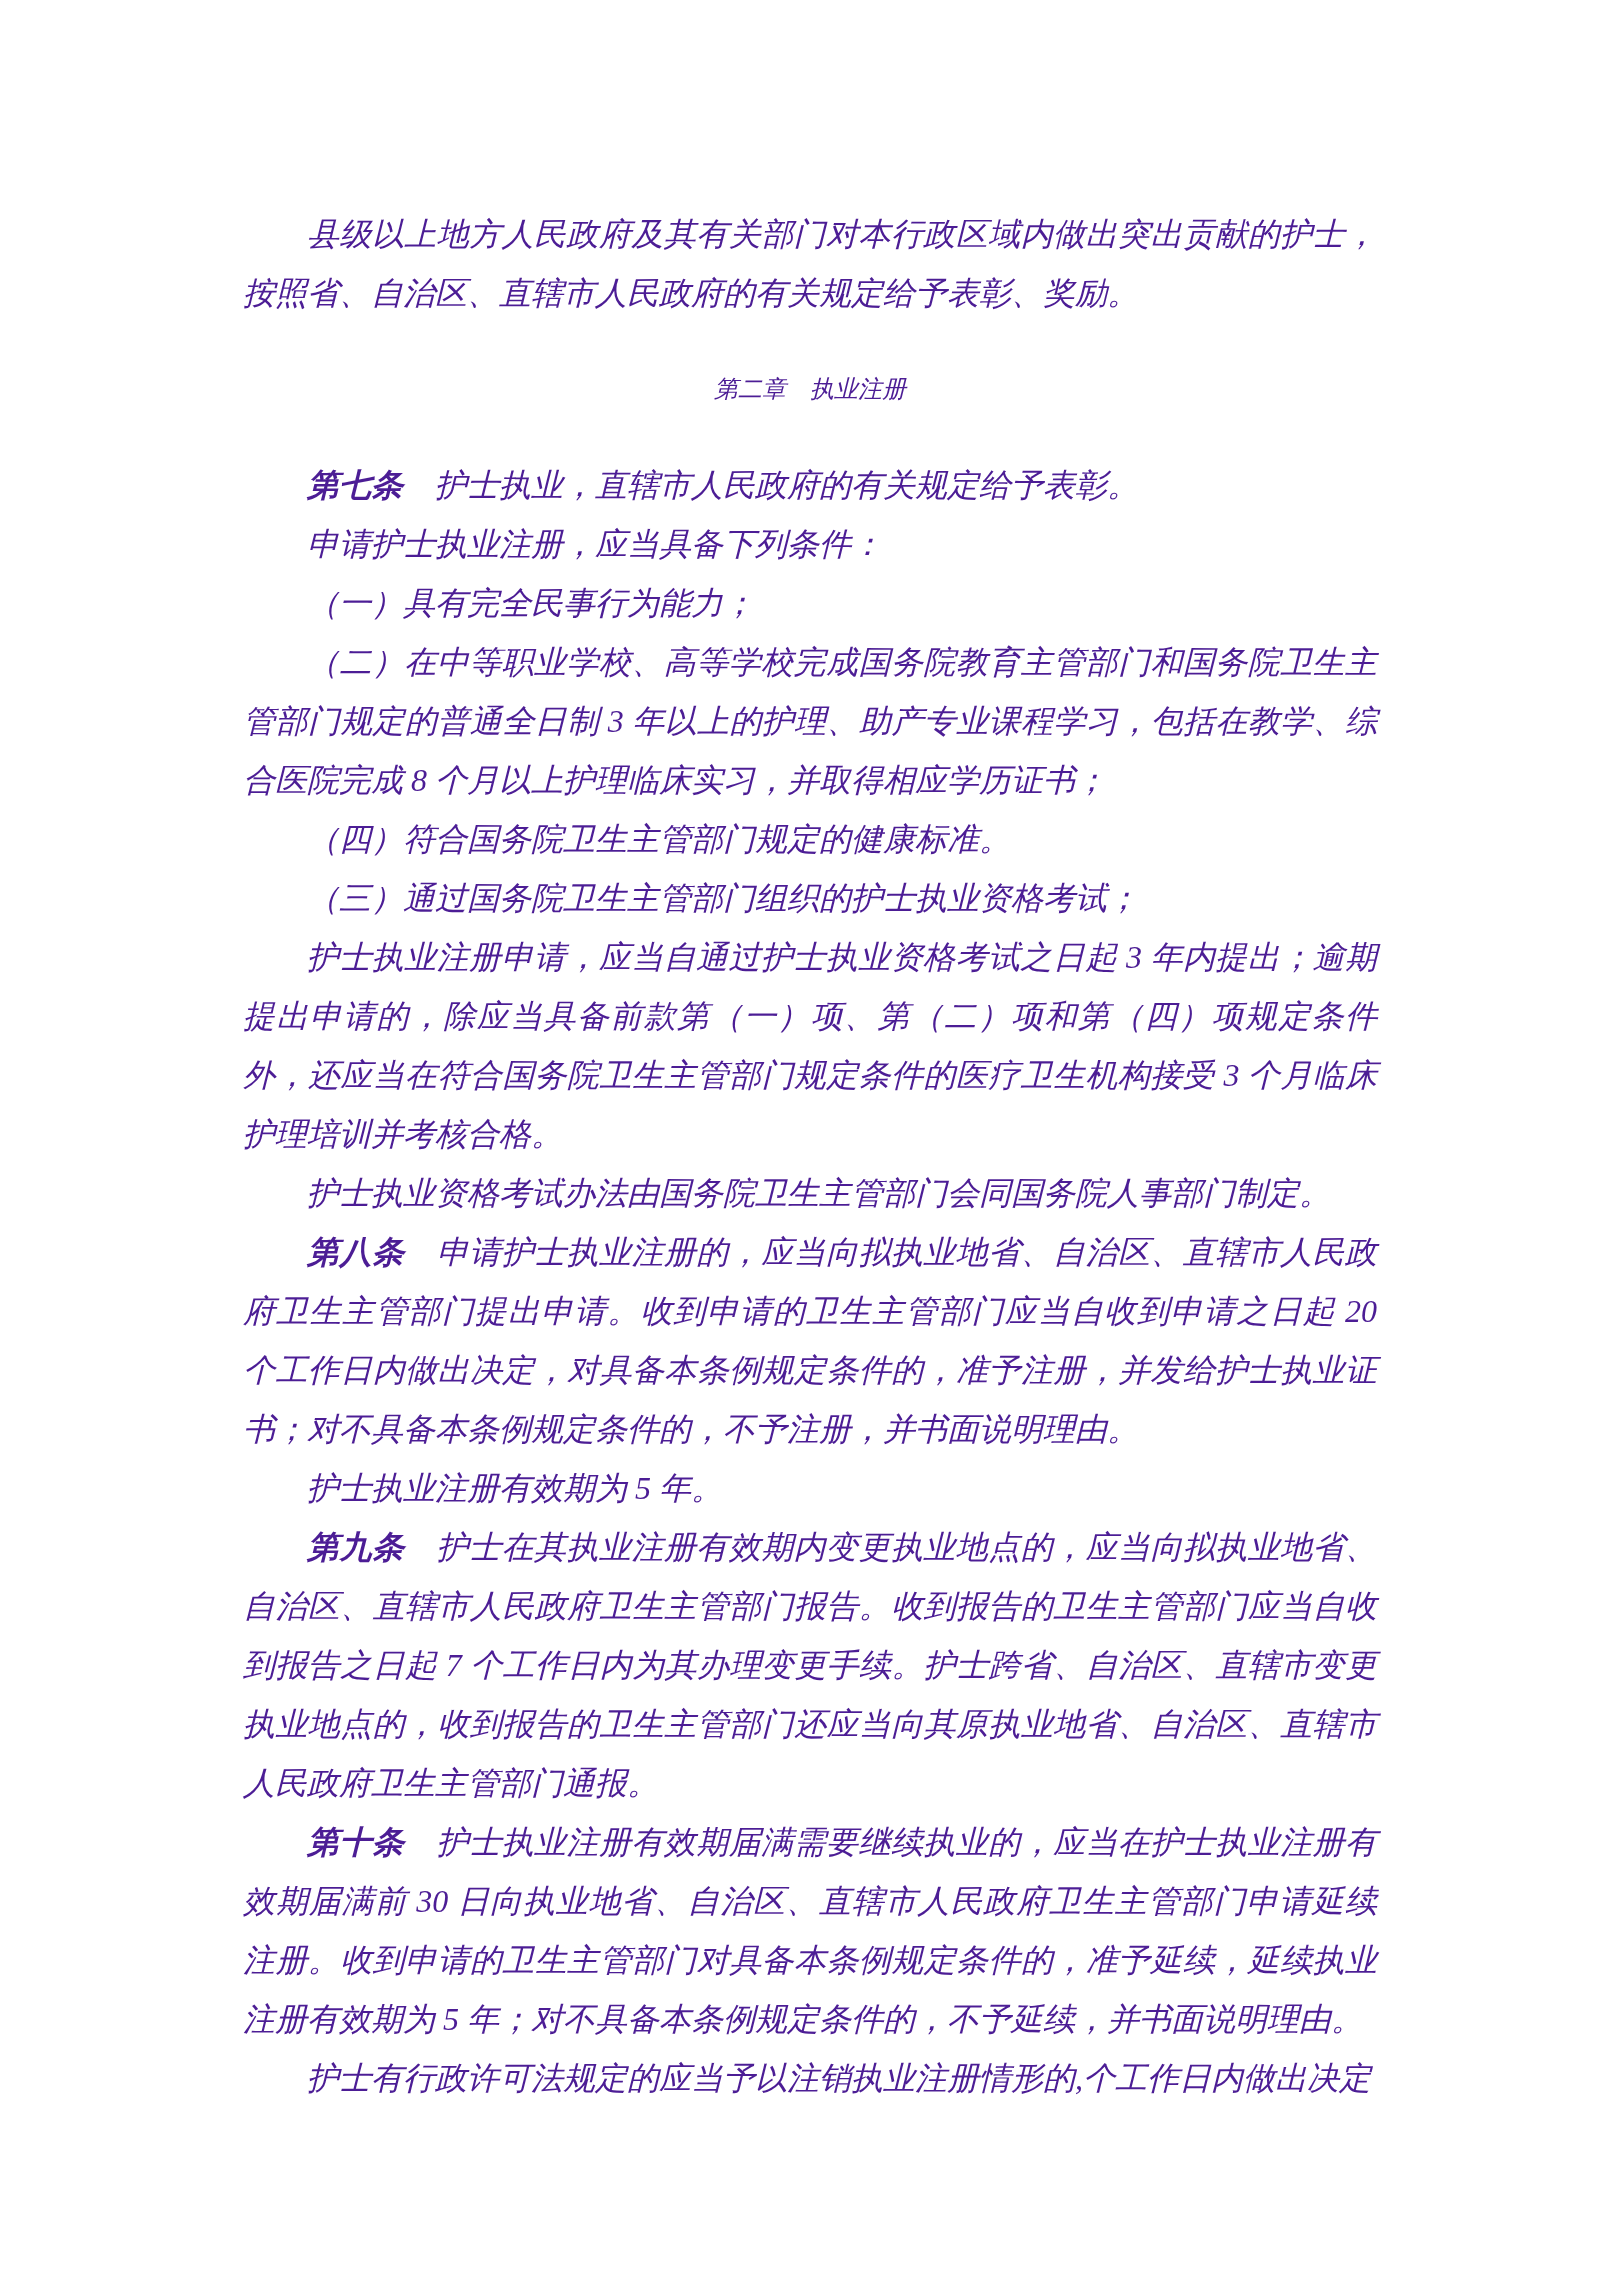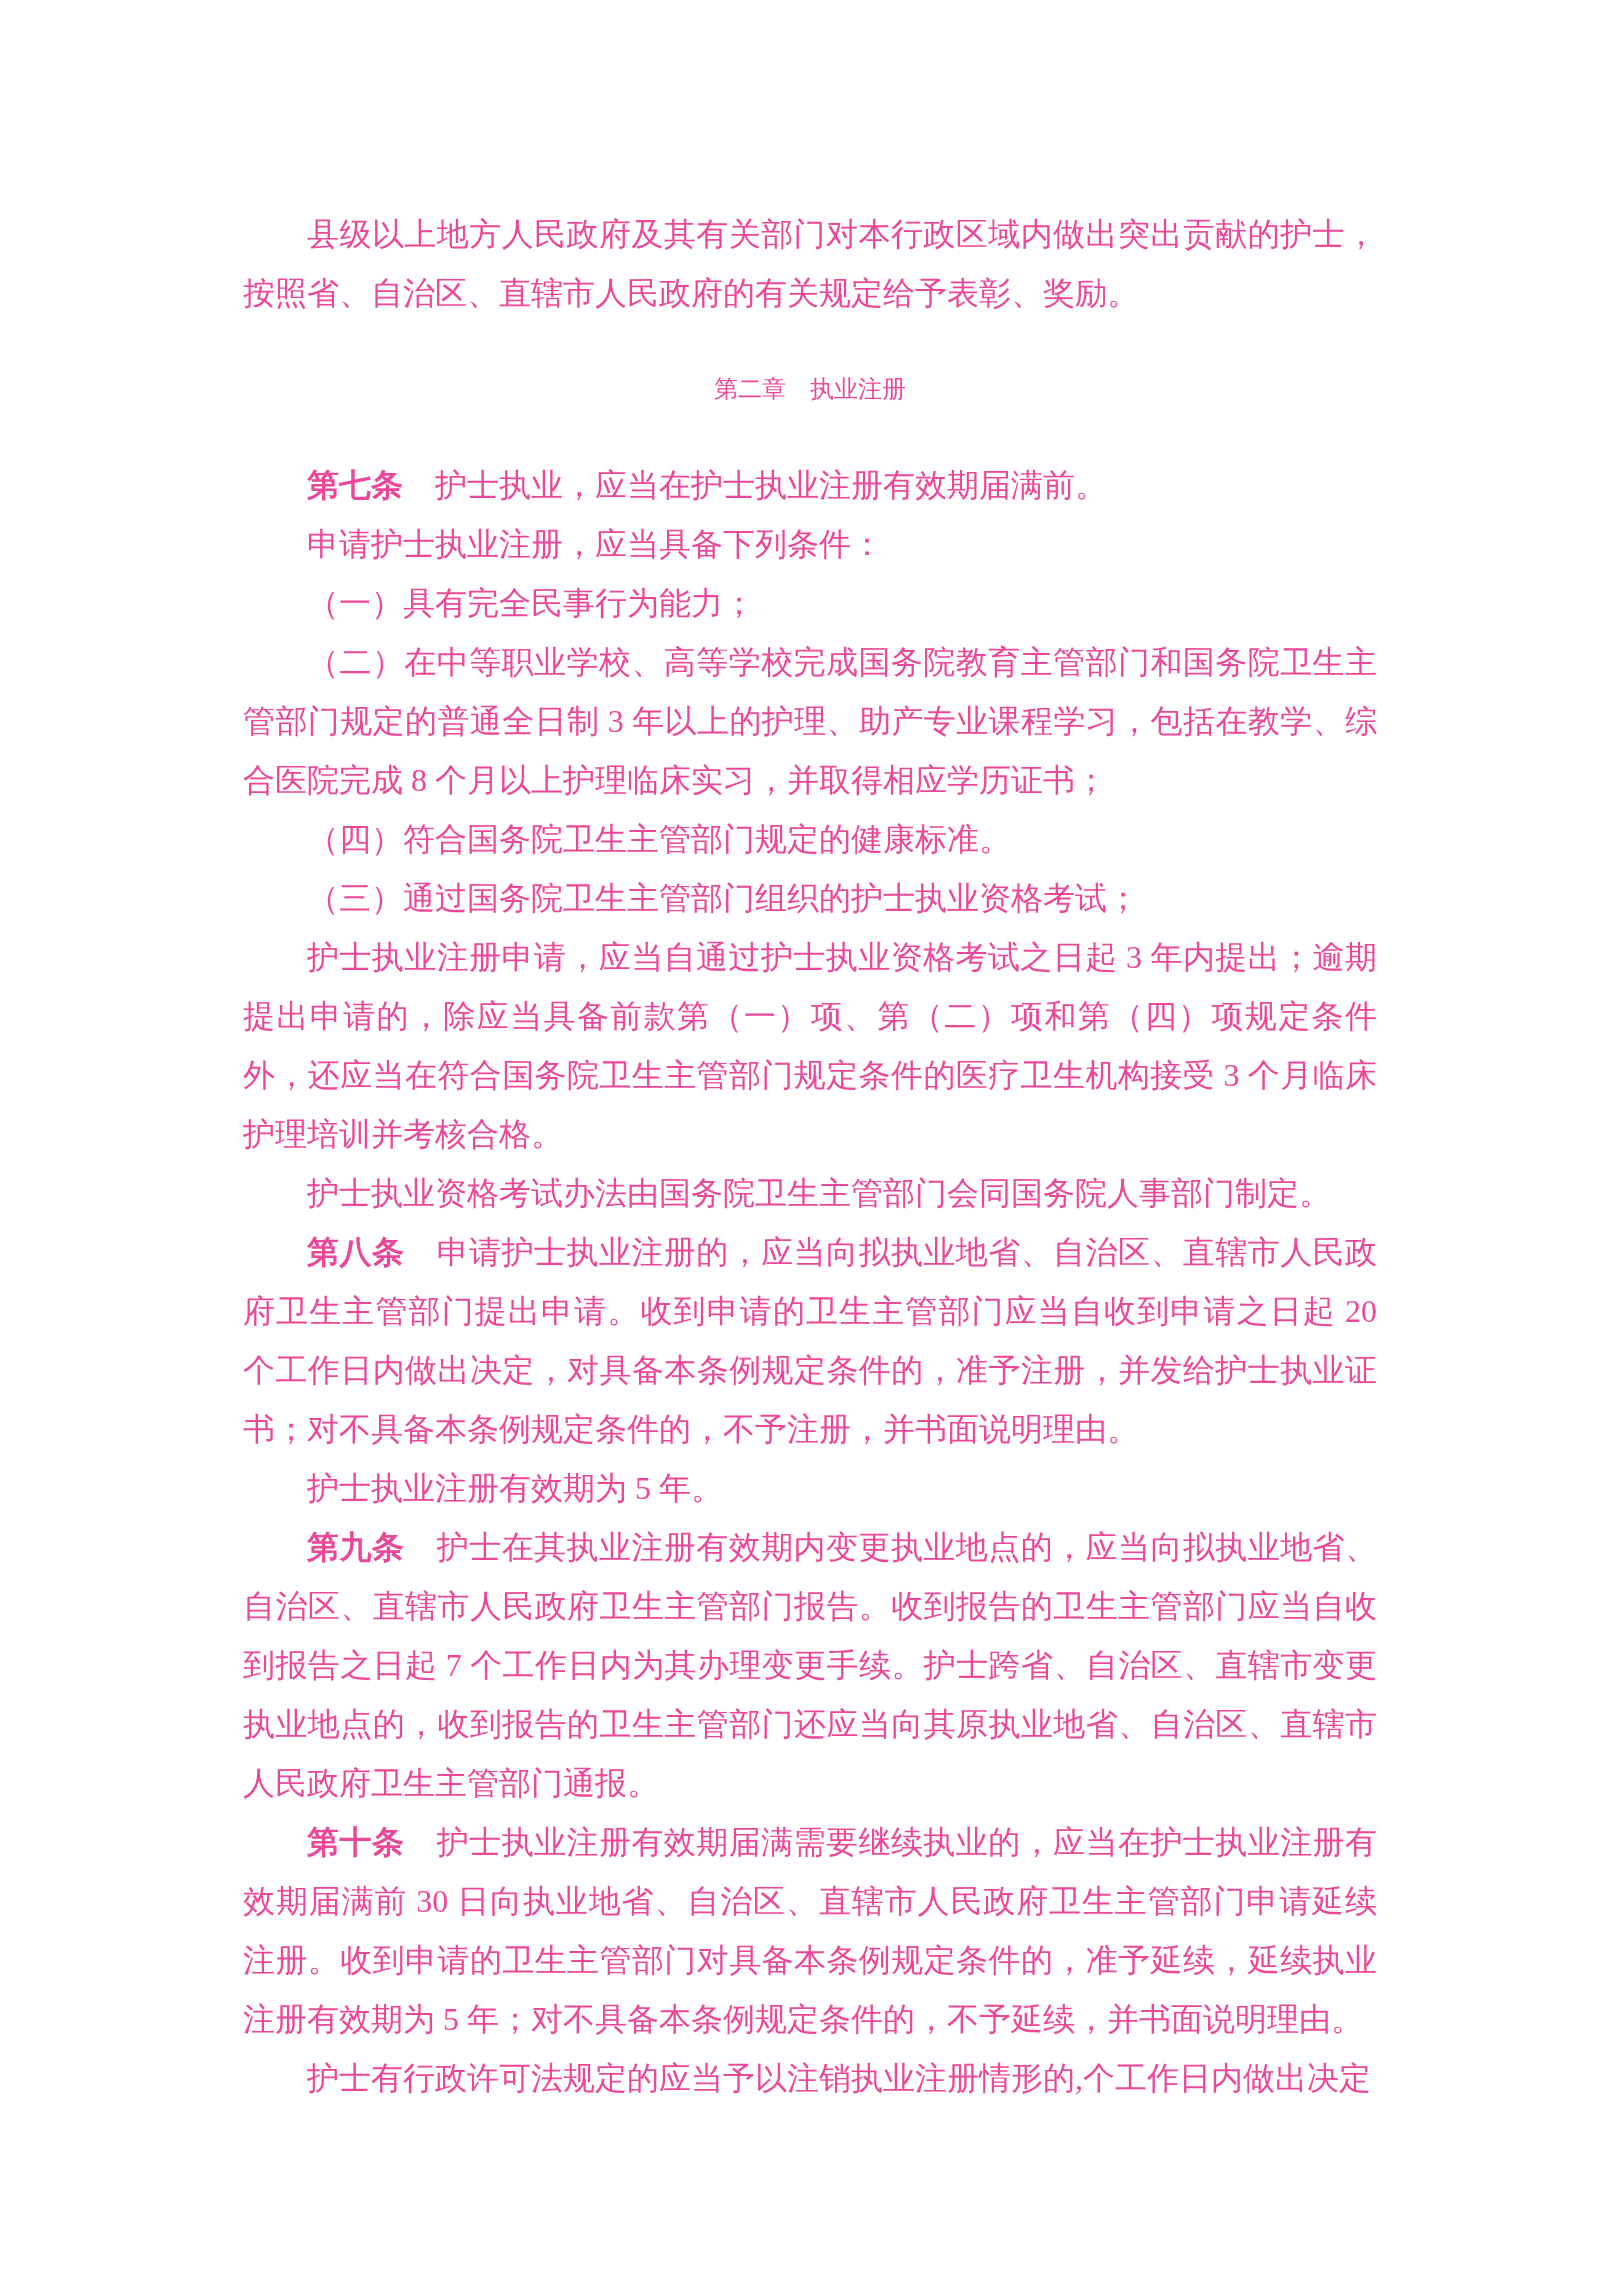--- a/index.html
+++ b/index.html
@@ -15,22 +15,23 @@
     overflow: hidden;
   }
   .doc-body {
     position: absolute;
     left: 243px;
     top: 205px;
     width: 1134px;
     font-family: "Liberation Serif", "DejaVu Serif", serif;
     font-size: 32px;
     line-height: 59px;
-    color: #ec4899;
+    color: #4c1d95;
     text-align: justify;
+    font-style: italic;
   }
   .doc-body p {
     margin: 0;
     padding: 0;
     text-indent: 2em;
   }
   .chapter-heading {
     margin: 37px 0;
     padding: 0;
     text-indent: 0;
@@ -47,21 +48,21 @@
 </head>
 <body>
 
 <div class="page">
   <div class="doc-body">
 
     <p><span>县级以上地方人民政府及其有关部门对本行政区域内做出突出贡献的护士，按照省、自治区、直辖市人民政府的有关规定给予表彰、奖励。</span></p>
 
     <h2 class="chapter-heading">第二章　执业注册</h2>
 
-    <p><b class="article-label">第七条</b><span>　护士执业，应当在护士执业注册有效期届满前。</span></p>
+    <p><b class="article-label">第七条</b><span>　护士执业，直辖市人民政府的有关规定给予表彰。</span></p>
 
     <p><b class="article-label"></b><span>申请护士执业注册，应当具备下列条件：</span></p>
 
     <p><b class="article-label"></b><span>（一）具有完全民事行为能力；</span></p>
 
     <p><b class="article-label"></b><span>（二）在中等职业学校、高等学校完成国务院教育主管部门和国务院卫生主管部门规定的普通全日制 3 年以上的护理、助产专业课程学习，包括在教学、综合医院完成 8 个月以上护理临床实习，并取得相应学历证书；</span></p>
 
     <p><b class="article-label"></b><span>（四）符合国务院卫生主管部门规定的健康标准。</span></p>
 
     <p><b class="article-label"></b><span>（三）通过国务院卫生主管部门组织的护士执业资格考试；</span></p>

